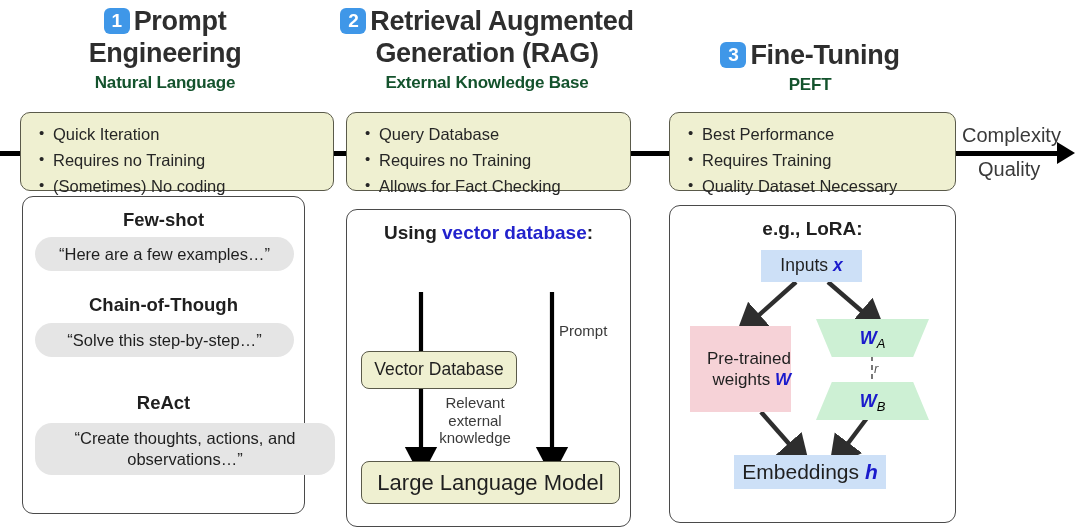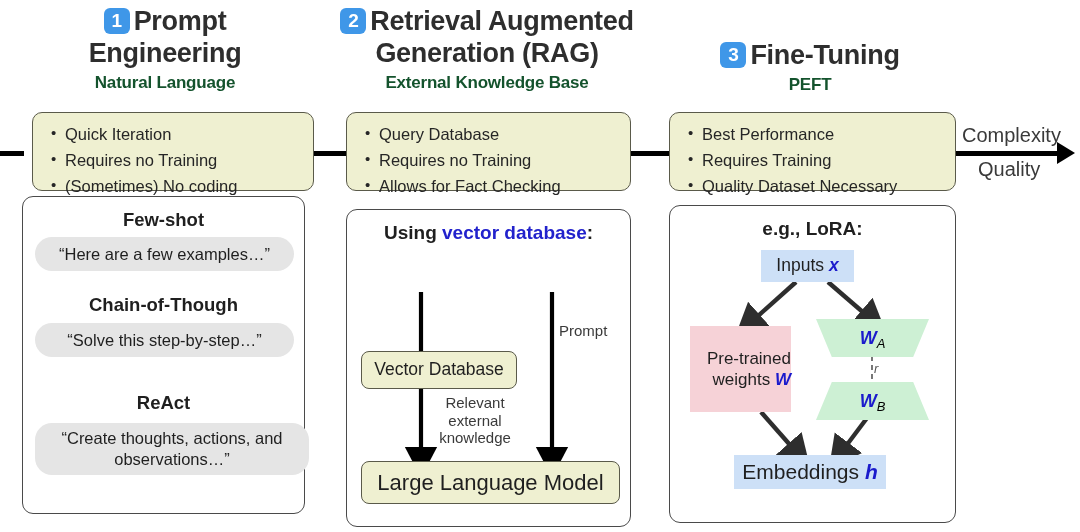--- a/index.html
+++ b/index.html
@@ -172,21 +172,21 @@
   </div>
 
   <div class="spine" style="left:0px;   top:151px; width:24px;"></div>
   <div class="spine" style="left:303px; top:151px; width:44px;"></div>
   <div class="spine" style="left:630px; top:151px; width:40px;"></div>
   <div class="spine" style="left:955px; top:151px; width:104px;"></div>
   <div class="spine-arrow" style="left:1057px; top:142px;"></div>
   <div class="axis-label" style="left:962px; top:124px;">Complexity</div>
   <div class="axis-label" style="left:978px; top:158px;">Quality</div>
 
-  <div class="bullet-box" style="left:32px; top:112px; width:282px; height:79px;">
+  <div class="bullet-box" style="left:20px; top:112px; width:314px; height:79px;">
     <ul>
       <li>Quick Iteration</li>
       <li>Requires no Training</li>
       <li>(Sometimes) No coding</li>
     </ul>
   </div>
 
   <div class="bullet-box" style="left:346px; top:112px; width:285px; height:79px;">
     <ul>
       <li>Query Database</li>
@@ -205,21 +205,21 @@
 
   <div class="panel" style="left:22px; top:196px; width:283px; height:318px;">
 
     <div class="sec-head" style="top:12px;">Few-shot</div>
     <div class="node node-blue" style="left:12px; top:40px; width:259px; height:34px; font-size:16.5px;">“Here are a few examples…”</div>
 
     <div class="sec-head" style="top:97px;">Chain-of-Though</div>
     <div class="node node-blue" style="left:12px; top:126px; width:259px; height:34px; font-size:16.5px;">“Solve this step-by-step…”</div>
 
     <div class="sec-head" style="top:195px;">ReAct</div>
-    <div class="node node-blue" style="left:12px; top:226px; width:274px; height:52px; font-size:16.5px; padding:0 0;">“Create thoughts, actions, and observations…”</div>
+    <div class="node node-blue" style="left:12px; top:226px; width:300px; height:52px; font-size:16.5px; padding:0 0;">“Create thoughts, actions, and observations…”</div>
   </div>
 
   <div class="panel" style="left:346px; top:209px; width:285px; height:318px;">
 
     <div class="panel-title" style="top:12px;">
       <span>Using </span><span class="hl">vector database</span><span>:</span>
     </div>
 
     <svg class="overlay" width="285" height="318">
       <defs>
@@ -256,21 +256,21 @@
 
       <line x1="158" y1="76" x2="202" y2="114" stroke="#2e2e2e" stroke-width="4.4" marker-end="url(#ah2)"></line>
 
       <line x1="91" y1="206" x2="128" y2="248" stroke="#2e2e2e" stroke-width="4.4" marker-end="url(#ah2)"></line>
 
       <line x1="200" y1="208" x2="170" y2="248" stroke="#2e2e2e" stroke-width="4.4" marker-end="url(#ah2)"></line>
 
       <line x1="202" y1="150" x2="202" y2="176" stroke="#555" stroke-width="1.6" stroke-dasharray="5,4"></line>
     </svg>
 
-    <div class="node node-blue-sq" style="left:91px; top:44px; width:93px; height:32px; font-size:17.5px;">
+    <div class="node node-blue-sq" style="left:91px; top:44px; width:101px; height:32px; font-size:17.5px;">
       <span>Inputs</span>&nbsp;<span class="var">x</span>
     </div>
 
     <div class="node node-pink" style="left:20px; top:120px; width:101px; height:86px; font-size:17px; flex-direction:column;align-items:flex-end;">
       <div>Pre-trained</div>
       <div>
         <span>weights</span>&nbsp;<span class="var">W</span>
       </div>
     </div>
 

